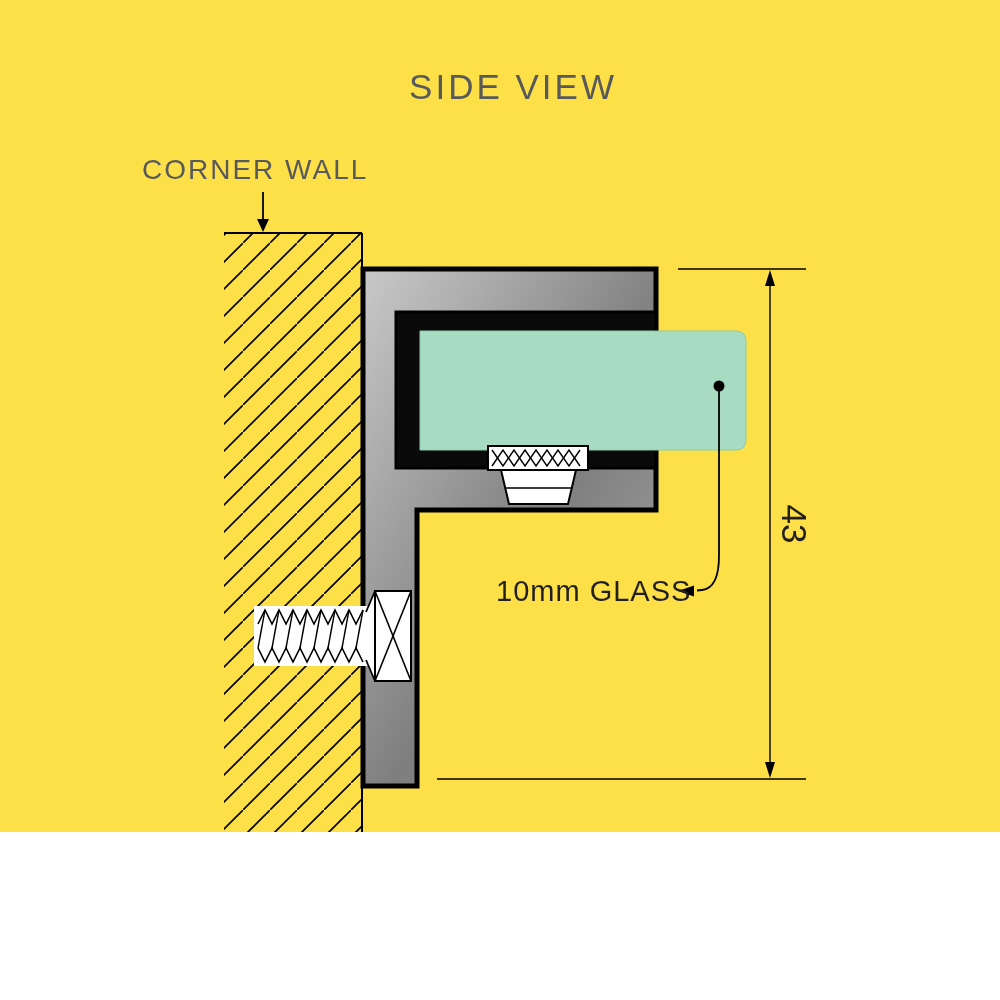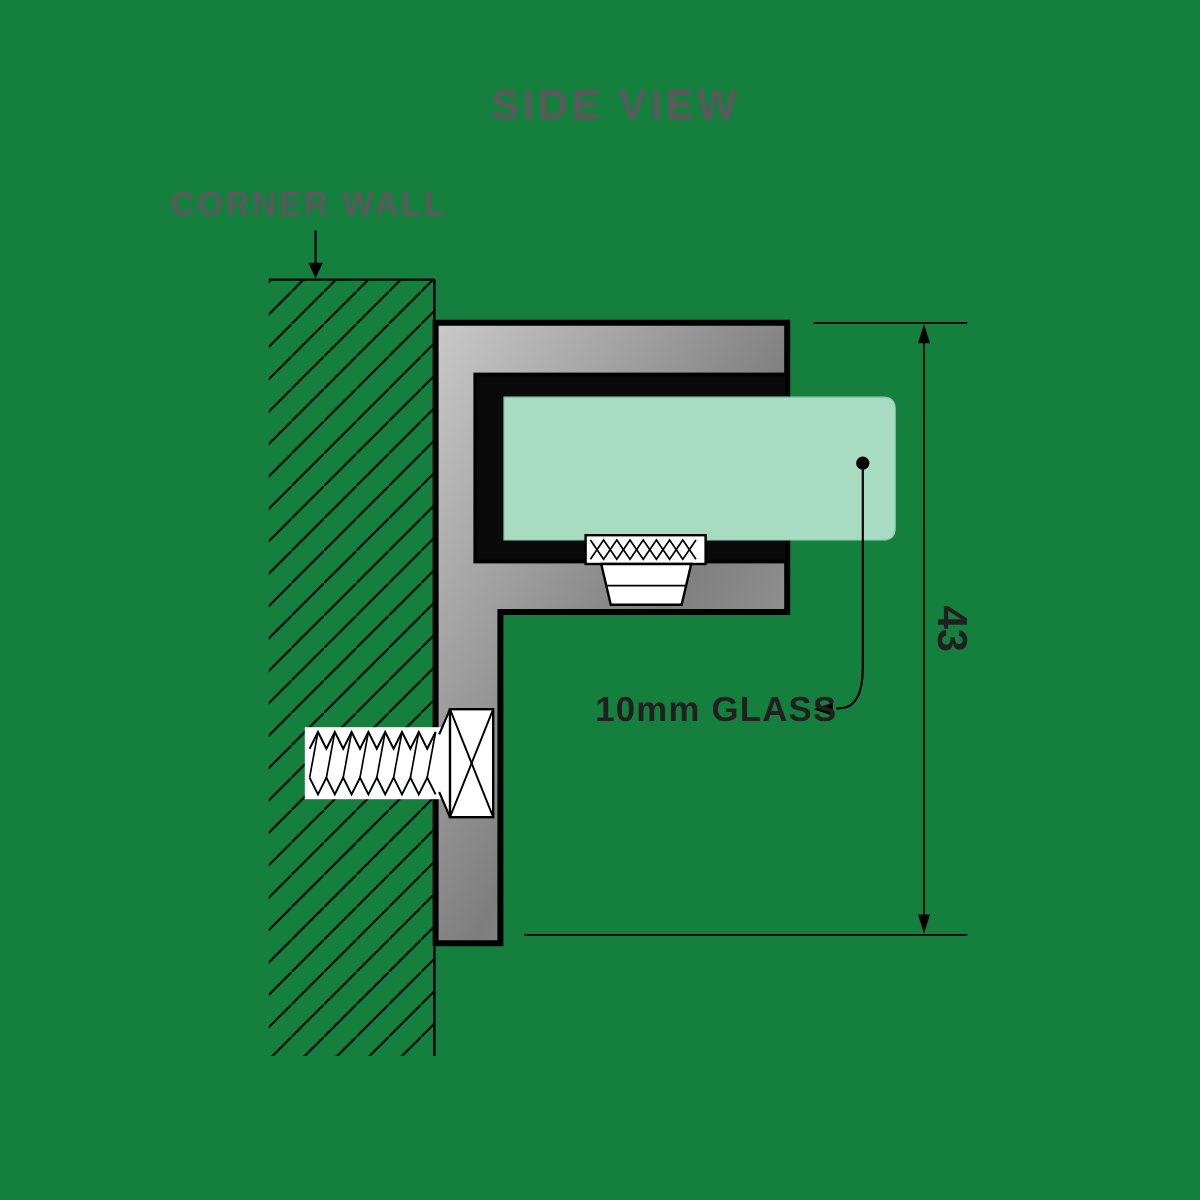--- a/index.html
+++ b/index.html
@@ -3,24 +3,23 @@
 <meta charset="utf-8">
 <style>
   html, body {
     margin: 0;
     padding: 0;
     background: #ffffff;
   }
   .canvas {
     position: relative;
     width: 1000px;
-    height: 1000px;
-    background: #15803d;
+    height: 832px;
+    background: #fde047;
     overflow: hidden;
-    font-weight: bold;
   }
   svg text {
     font-family: "Liberation Sans", sans-serif;
   }
 </style>
 </head>
 <body>
 
 <div class="canvas">
 <svg width="1000" height="1000" viewBox="0 0 1000 1000" xmlns="http://www.w3.org/2000/svg">

